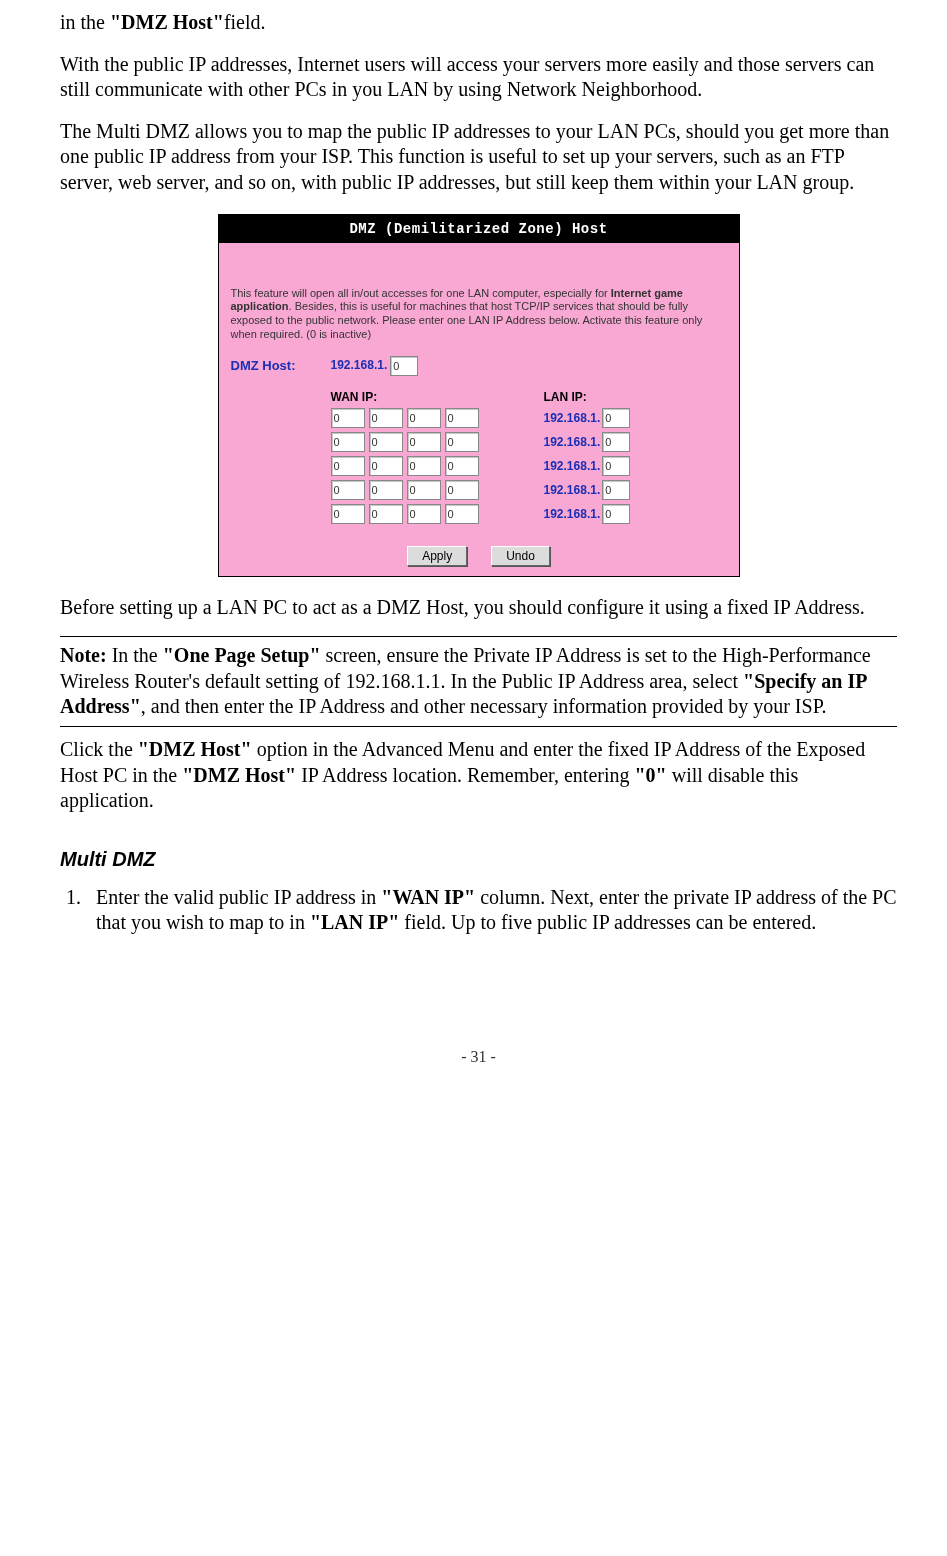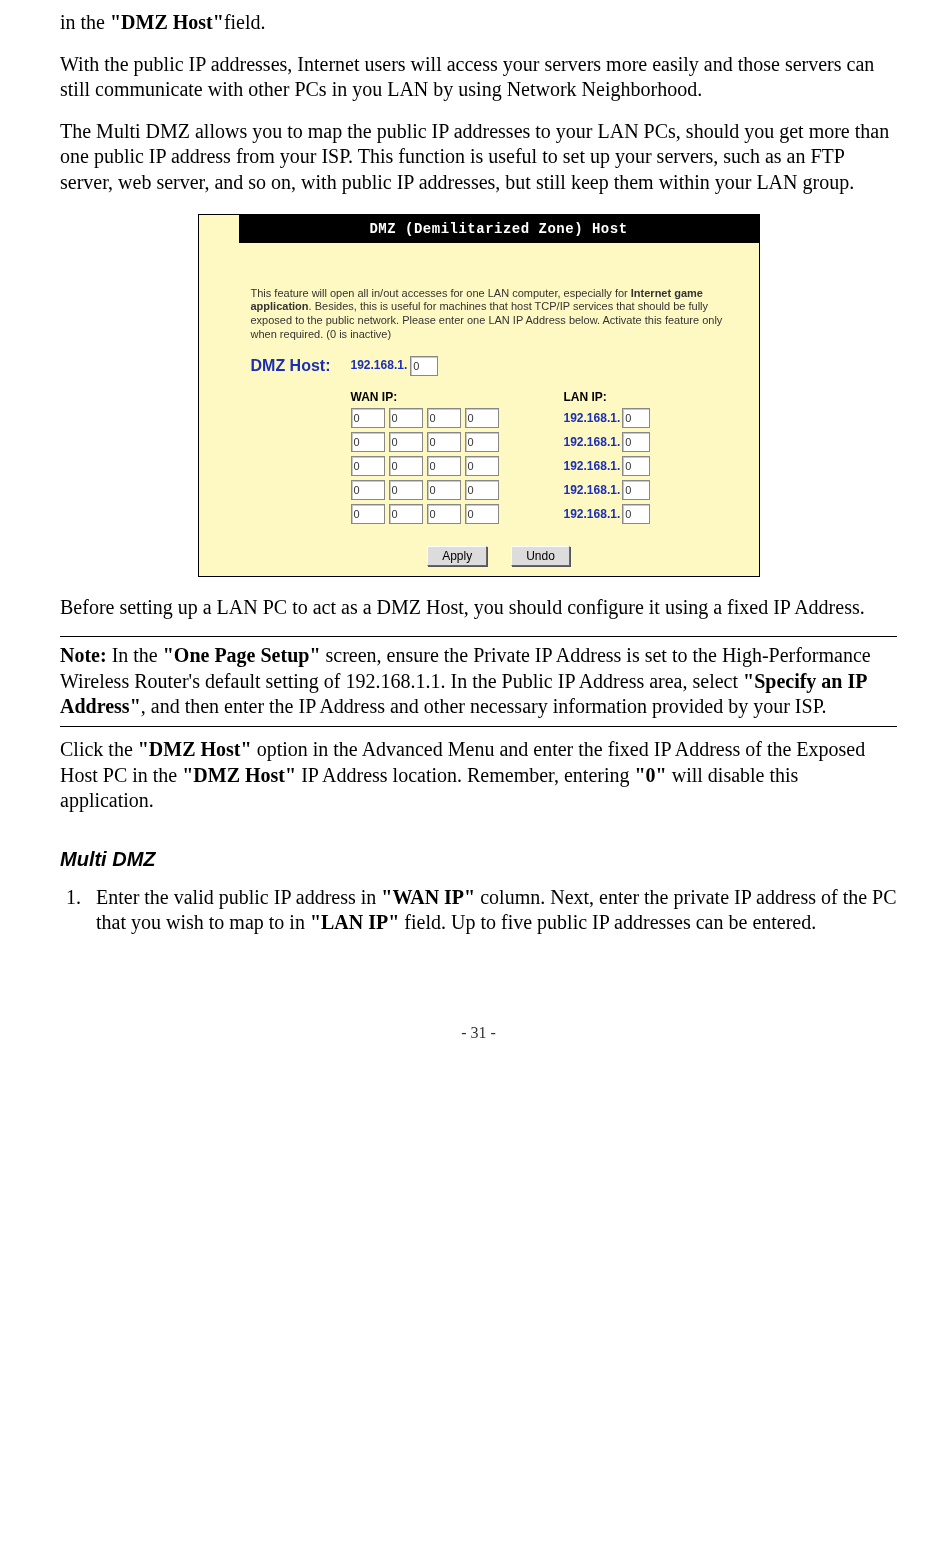--- a/index.html
+++ b/index.html
@@ -31,25 +31,24 @@
   .bold { font-weight: bold; }
   .figure-wrap {
     display: flex;
     justify-content: center;
     margin: 18px 0 18px 0;
   }
   
   .figure {
     width: 520px;
     border: 1px solid #000;
-    background: #fef9c3;
+    background: #f9a8d4;
     font-family: Verdana, Arial, sans-serif;
     font-size: 11px;
     color: #000;
-    padding-left: 40px;
   }
   .fig-titlebar {
     background: #000;
     color: #fff;
     font-family: "Courier New", monospace;
     font-weight: bold;
     font-size: 14px;
     text-align: center;
     padding: 6px 4px;
     letter-spacing: 0.5px;
@@ -64,21 +63,21 @@
   .fig-desc .db { font-weight: bold; }
   .fig-row {
     display: flex;
     padding: 4px 12px;
     align-items: center;
   }
   .fig-label {
     width: 100px;
     color: #1a2fb5;
     font-weight: bold;
-    font-size: 16px;
+    font-size: 13px;
     flex: 0 0 auto;
   }
   .fig-val {
     color: #1a2fb5;
     font-weight: bold;
     font-size: 12px;
   }
   .fig-sub {
     color: #1a2fb5;
     font-weight: bold;
@@ -144,21 +143,21 @@
   ol.steps {
     margin: 0 0 16px 0;
     padding-left: 26px;
     line-height: 1.28;
   }
   ol.steps li { padding-left: 10px; }
   .page-num {
     text-align: center;
     font-size: 16px;
     color: #333;
-    margin-top: 88px;
+    margin-top: 112px;
   }
 </style>
 </head>
 <body>
 
 <div class="page">
 
 
   <div class="body-block">
 

